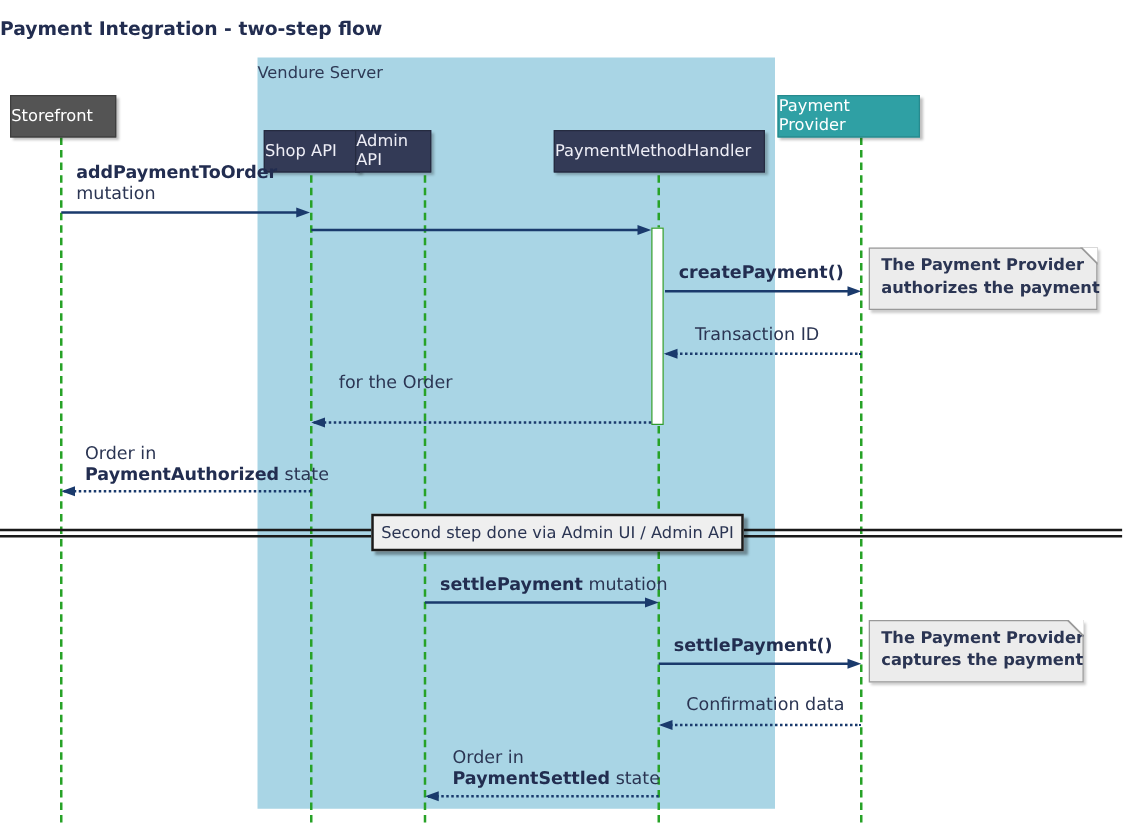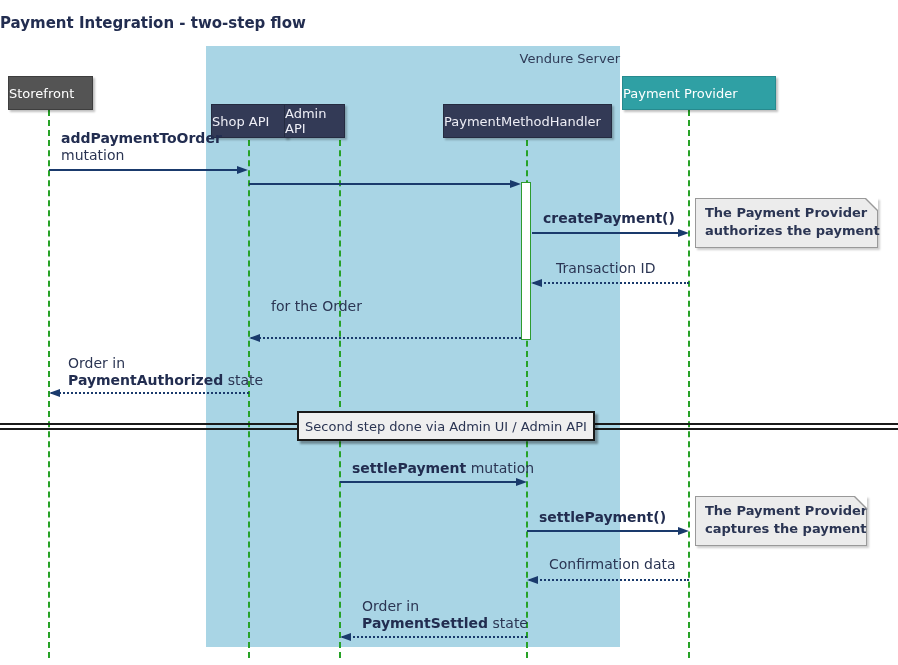--- a/index.html
+++ b/index.html
@@ -1,21 +1,21 @@
 <!DOCTYPE html>
 <html><head>
 <meta charset="utf-8">
 <style>
   html,body{margin:0;padding:0;background:#ffffff;}
   .diagram{position:relative;width:898px;height:665px;background:#ffffff;overflow:hidden;
            font-family:"DejaVu Sans","Liberation Sans",sans-serif;color:#2b3553;}
   .title{position:absolute;left:0;top:14px;width:898px;text-align:left;
          font-size:15px;font-weight:bold;color:#222d50;}
   .server-box{position:absolute;left:206px;top:46px;width:414px;height:601px;background:#a9d5e5;}
-  .server-label{position:absolute;left:206px;top:51px;width:414px;text-align:right;
+  .server-label{position:absolute;left:206px;top:51px;width:414px;text-align:left;
                 font-size:13px;color:#2e3a56;}
   .lifeline{position:absolute;top:110px;height:548px;width:0;border-left:2px dashed #27a227;}
   .participant{position:absolute;top:76px;height:34px;box-sizing:border-box;
                display:flex;align-items:center;
                font-size:13px;box-shadow:2px 2px 2px rgba(0,0,0,0.25);}
   .p-navy{background:#333a56;border:1px solid #252b40;color:#eeeef6;margin-top:28px;}
   .p-gray{background:#545454;border:1px solid #3e3e3e;color:#ffffff;}
   .p-teal{background:#2fa0a4;border:1px solid #278a8e;color:#ffffff;}
   .activation{position:absolute;left:521px;top:182px;width:8px;height:156px;
               background:#ffffff;border:1px solid #2e9b2e;}
@@ -60,21 +60,21 @@
     </div>
   <div class="participant p-navy" style="left:211px;width:77px">
       <span>Shop API</span>
     </div>
   <div class="participant p-navy" style="left:284px;width:61px">
       <span>Admin API</span>
     </div>
   <div class="participant p-navy" style="left:443px;width:169px">
       <span>PaymentMethodHandler</span>
     </div>
-  <div class="participant p-teal" style="left:622px;width:154px">
+  <div class="participant p-teal" style="left:622px;width:114px">
       <span>Payment Provider</span>
     </div>
 
   <div class="activation"></div>
 
   <div class="msg" style="left:61px;top:130px">
     <div><b>addPaymentToOrder</b></div>
     <div>mutation</div>
   </div>
   <div class="arrow head-r" style="left:49px;top:169px;width:189px"></div>

